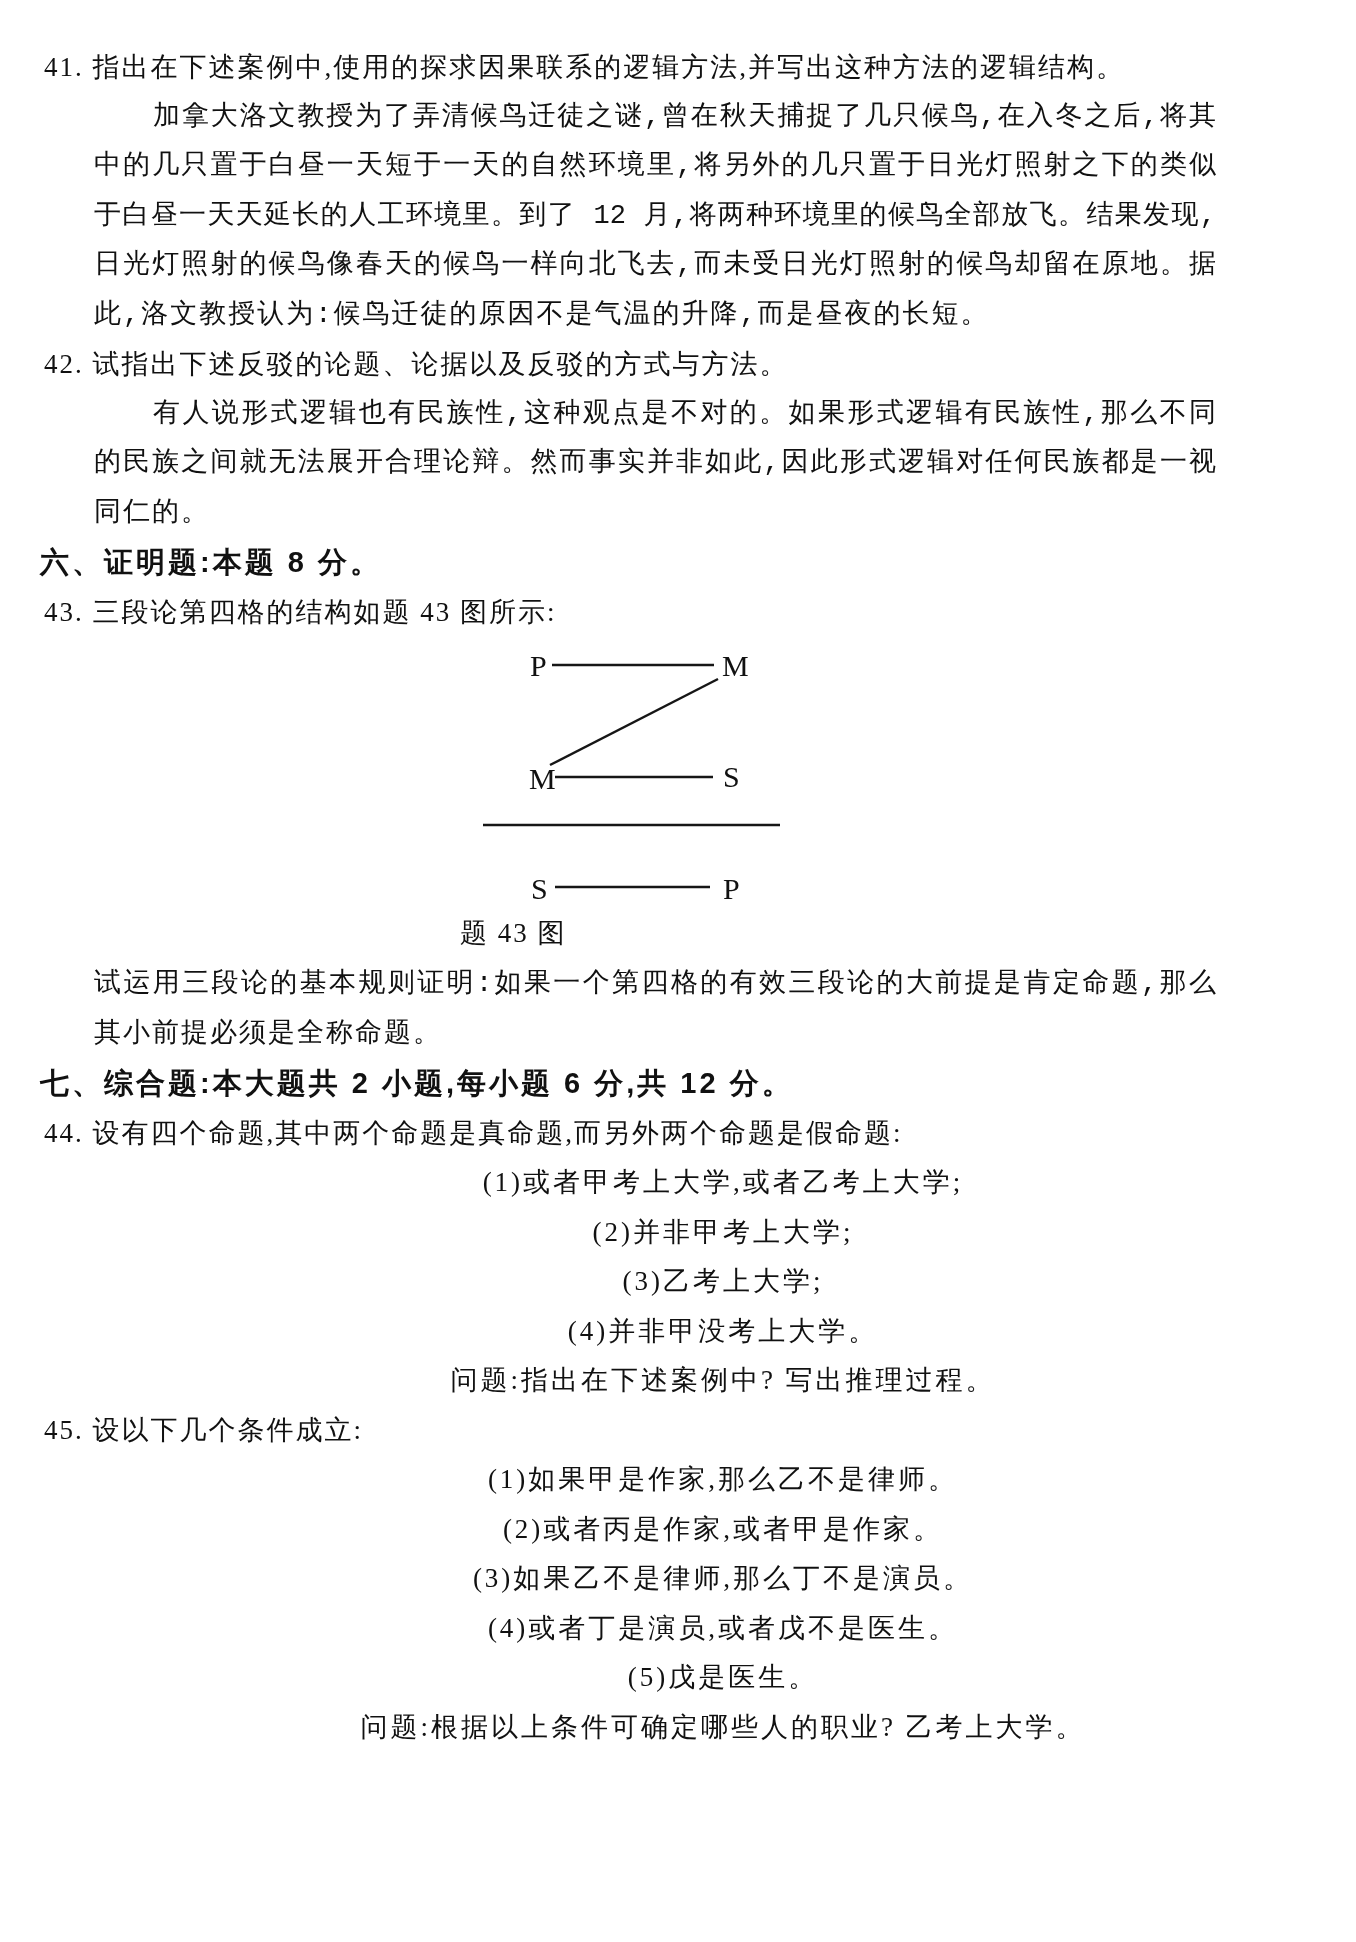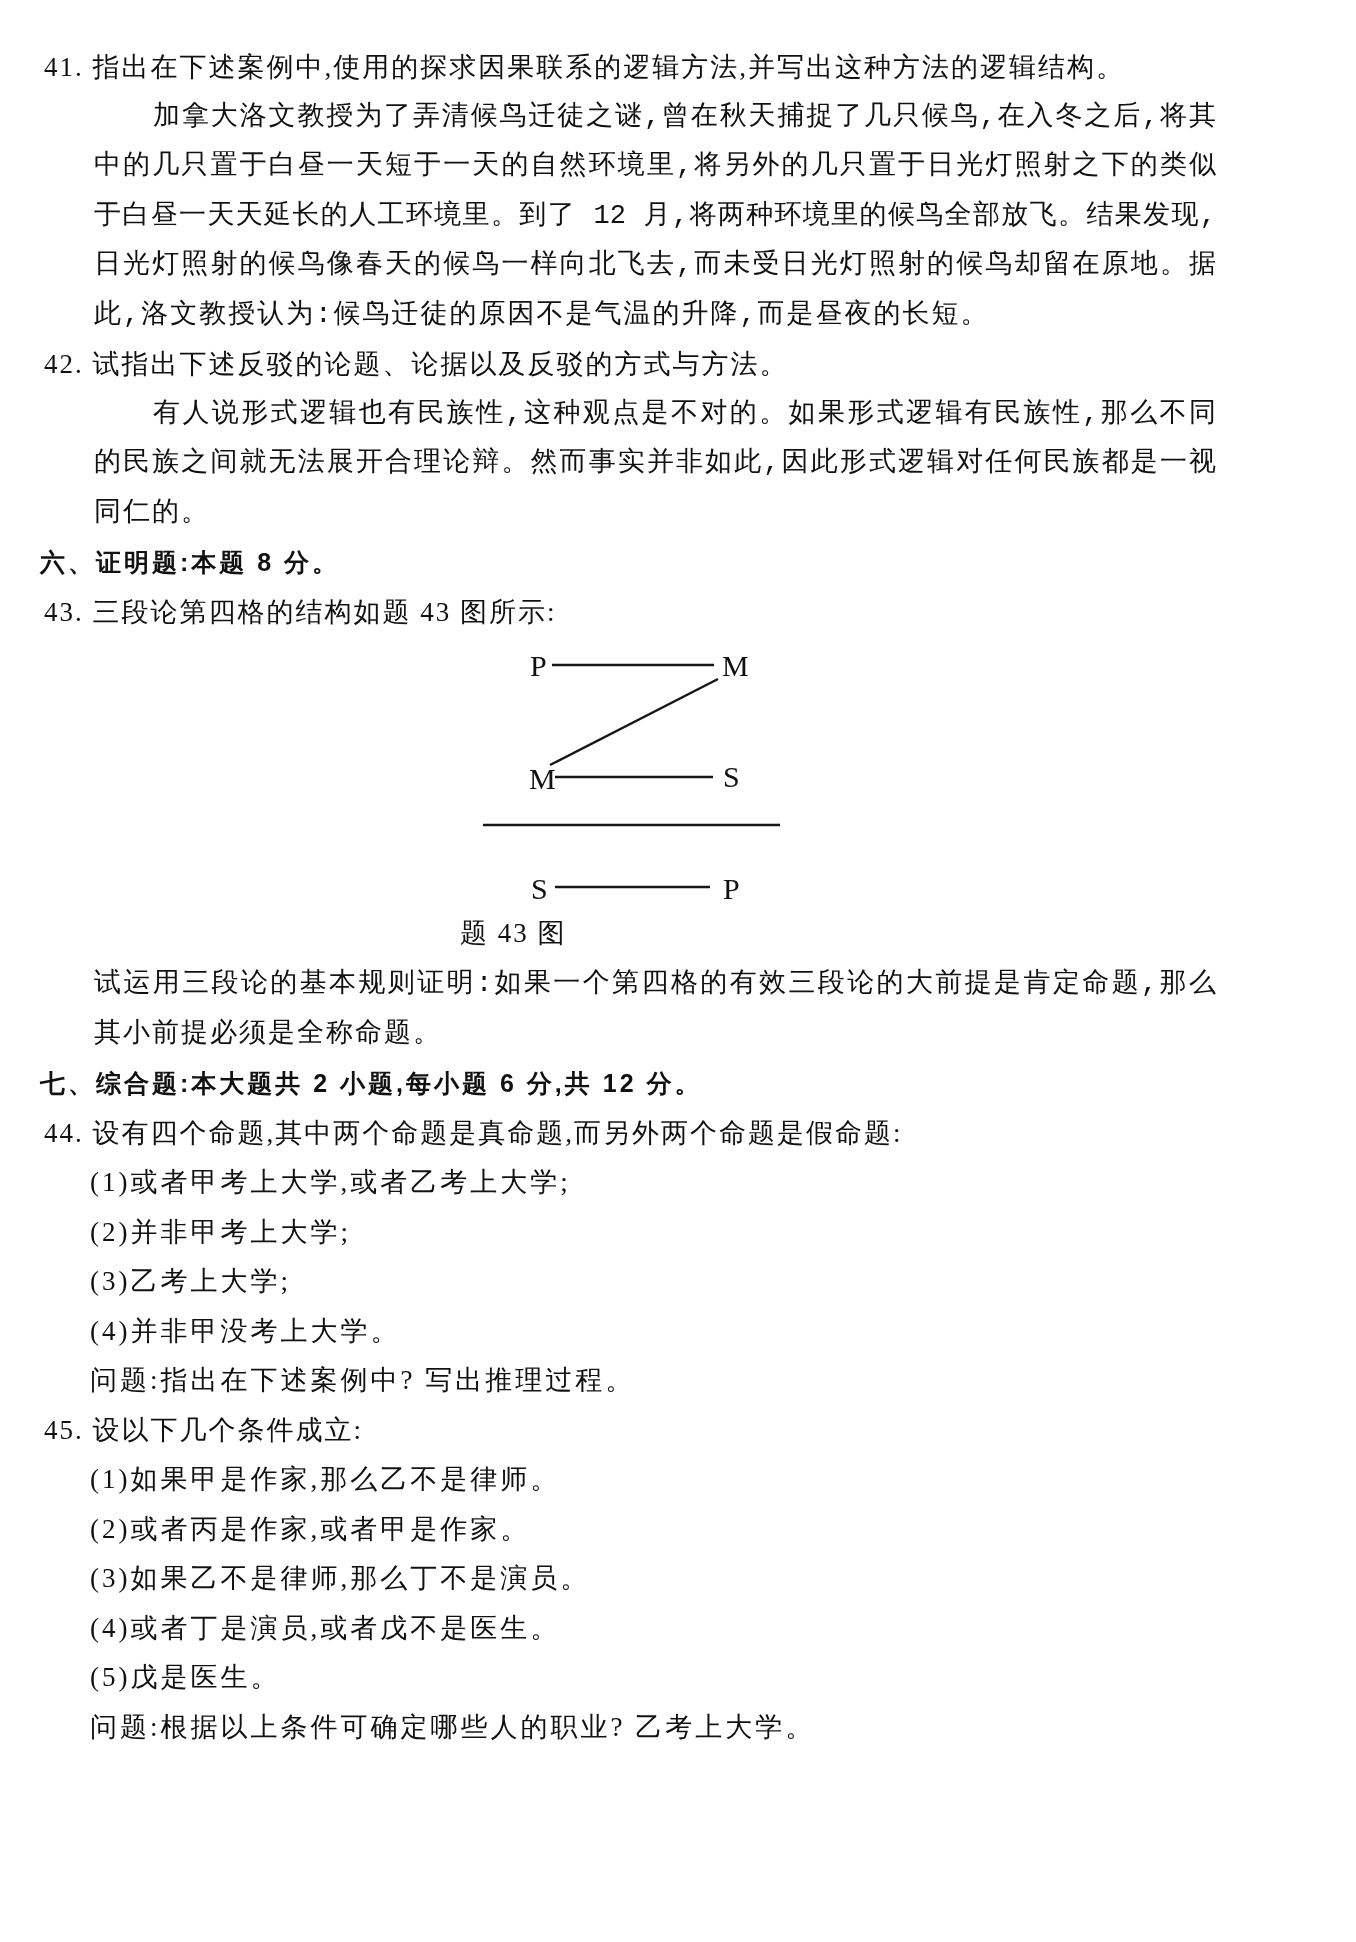--- a/index.html
+++ b/index.html
@@ -22,29 +22,29 @@
     line-height: 49.5px;
     letter-spacing: 2px;
   }
   
   .num { margin-left: 44px; }
   
   .heading {
     margin-left: 40px;
     font-family: "Liberation Sans", "DejaVu Sans", sans-serif;
     font-weight: 700;
-    font-size: 25px;
+    font-size: 29px;
     letter-spacing: 3px;
   }
   
   .para { margin-left: 94px; width: 1122px; font-family: Liberation Mono, monospace; }
   .jl { text-align: justify; text-align-last: justify; letter-spacing: 0; }
   .il { text-indent: 59px; }
   
-  .sub { margin-left: 90px; letter-spacing: 3px; }
+  .sub { margin-left: 90px; letter-spacing: 3px; text-align: center; }
   
   .figure { position: relative; height: 323px; }
   .figure svg { position: absolute; left: 460px; top: 0; }
   .fig-label {
     font-family: "Liberation Serif", "DejaVu Serif", serif;
     font-size: 30px;
     fill: #111111;
   }
   .fig-line { stroke: #161616; stroke-width: 2.5; }
   .caption {

